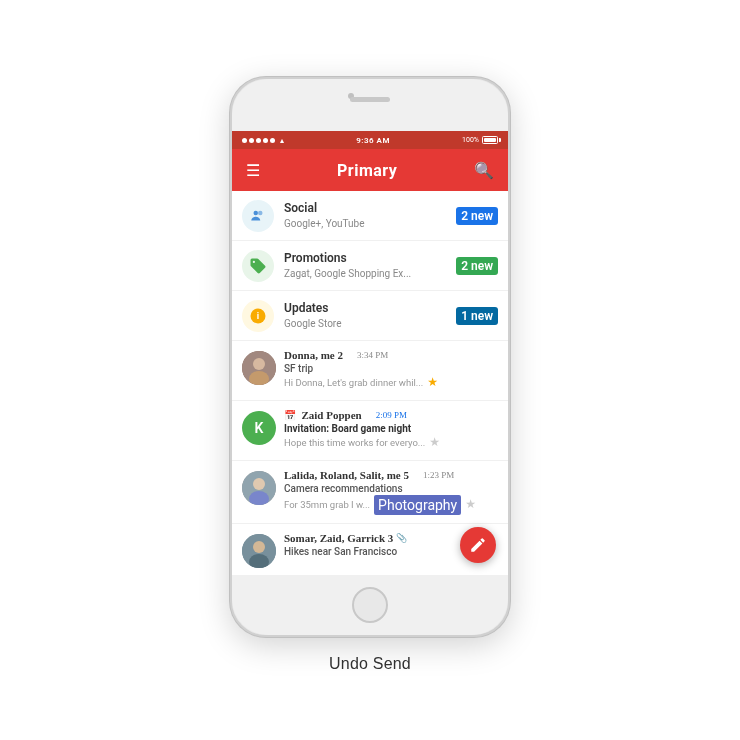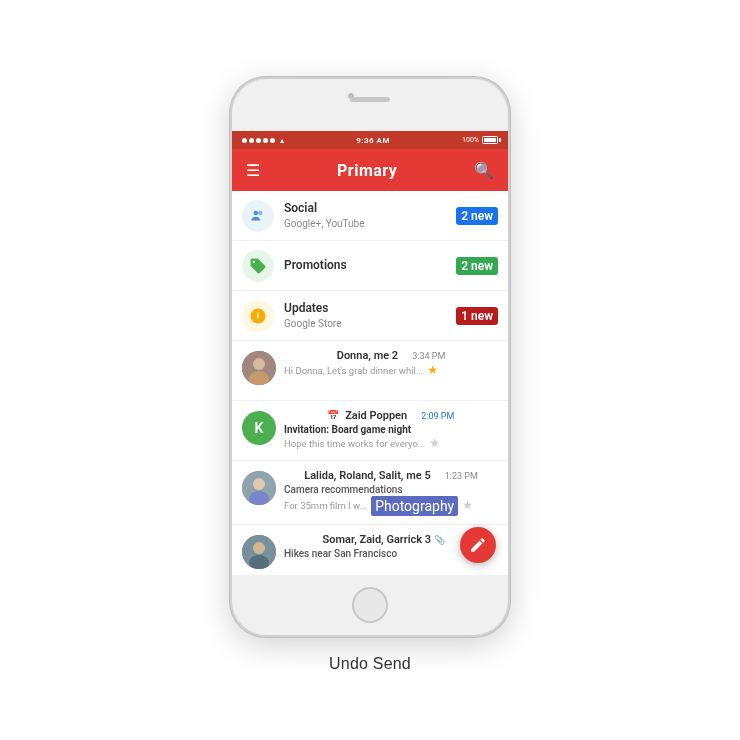--- a/index.html
+++ b/index.html
@@ -231,21 +231,21 @@
     .cat-badge {
       padding: 2px 5px;
       border-radius: 3px;
       font-size: 12px;
       font-weight: 600;
       color: white;
       white-space: nowrap;
     }
     .badge-blue { background: #1a73e8; }
     .badge-green { background: #34a853; }
-    .badge-yellow { background: #b91c1c; margin-left: 20px; }
+    .badge-yellow { background: #0369a1; margin-left: 20px; }
 
     
     .email-row {
       display: flex;
       align-items: flex-start;
       padding: 8px 10px;
       border-bottom: 1px solid #f0f0f0;
       min-height: 60px;
     }
     .avatar {
@@ -262,23 +262,24 @@
       font-weight: 600;
       color: white;
       overflow: hidden;
     }
     .email-content {
       flex: 1;
       overflow: hidden;
     }
     .email-header {
       display: flex;
-      justify-content: center;
+      justify-content: flex-start;
       align-items: center;
       margin-bottom: 1px;
+      font-family: Liberation Serif, serif;
     }
     .email-sender {
       font-size: 11px;
       font-weight: 600;
       color: #333;
     }
     .email-time {
       font-size: 9px;
       color: #888;
       white-space: nowrap;
@@ -474,20 +475,21 @@
         </div>
 
         <div class="category-row">
           <div class="cat-icon promotions">
             <svg width="18" height="18" viewBox="0 0 24 24" xmlns="http://www.w3.org/2000/svg">
               <path d="M21.41 11.58l-9-9A2 2 0 0 0 11 2H4a2 2 0 0 0-2 2v7a2 2 0 0 0 .59 1.42l9 9A2 2 0 0 0 13 22a2 2 0 0 0 1.41-.59l7-7A2 2 0 0 0 22 13a2 2 0 0 0-.59-1.42zM6.5 8a1.5 1.5 0 1 1 0-3 1.5 1.5 0 0 1 0 3z" fill="#4caf50"></path>
             </svg>
           </div>
           <div class="cat-info">
             <div class="cat-name">Promotions</div>
+            <div class="cat-sub">Zagat, Google Shopping Ex...</div>
           </div>
           <span class="cat-badge badge-green">2 new</span>
         </div>
 
         <div class="category-row">
           <div class="cat-icon updates">
             <svg width="18" height="18" viewBox="0 0 24 24" xmlns="http://www.w3.org/2000/svg">
               <circle cx="12" cy="12" r="10" fill="#f9ab00"></circle>
               <text x="12" y="16" text-anchor="middle" font-size="12" fill="white" font-weight="bold">i</text>
             </svg>
@@ -506,20 +508,21 @@
               <rect width="34" height="34" fill="#a1887f"></rect>
               <circle cx="17" cy="13" r="6" fill="#d7b9a0"></circle>
               <ellipse cx="17" cy="28" rx="10" ry="8" fill="#c49a6c"></ellipse>
             </svg>
           </div>
           <div class="email-content">
             <div class="email-header">
               <span class="email-sender">Donna, me 2</span>
               <span class="email-time">3:34 PM</span>
             </div>
+            <div class="email-subject">SF trip</div>
             <div class="email-preview">
               <span>Hi Donna, Let's grab dinner whil...</span>
               <span class="star-icon">★</span>
             </div>
           </div>
         </div>
 
         <div class="email-row">
           <div class="avatar" style="background: #4caf50;">
             <span>K</span>
@@ -548,21 +551,21 @@
               <ellipse cx="17" cy="28" rx="10" ry="8" fill="#7986cb"></ellipse>
             </svg>
           </div>
           <div class="email-content">
             <div class="email-header">
               <span class="email-sender">Lalida, Roland, Salit, me 5</span>
               <span class="email-time">1:23 PM</span>
             </div>
             <div class="email-subject">Camera recommendations</div>
             <div class="email-preview">
-              <span>For 35mm film I w...</span>
+              <span>For 35mm grab I w...</span>
               <span class="tag-badge">Photography</span>
               <span class="star-empty">★</span>
             </div>
           </div>
         </div>
 
         <div class="email-row">
           <div class="avatar" style="background: #78909c; overflow:hidden;">
             <svg width="34" height="34" viewBox="0 0 34 34" xmlns="http://www.w3.org/2000/svg">
               <rect width="34" height="34" fill="#78909c"></rect>

